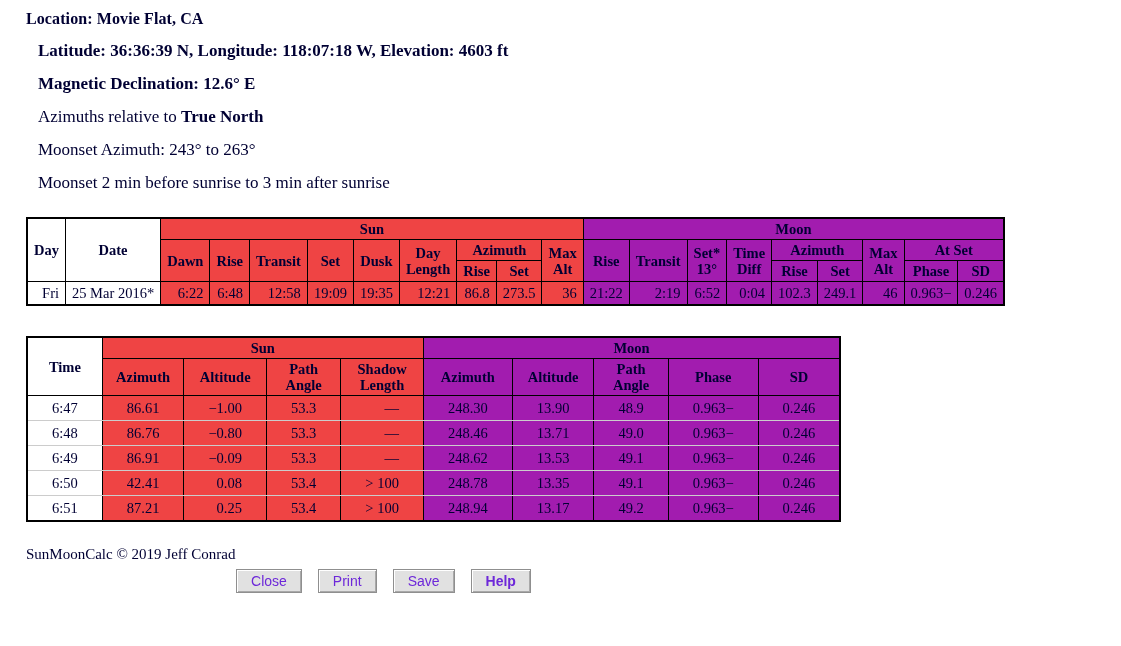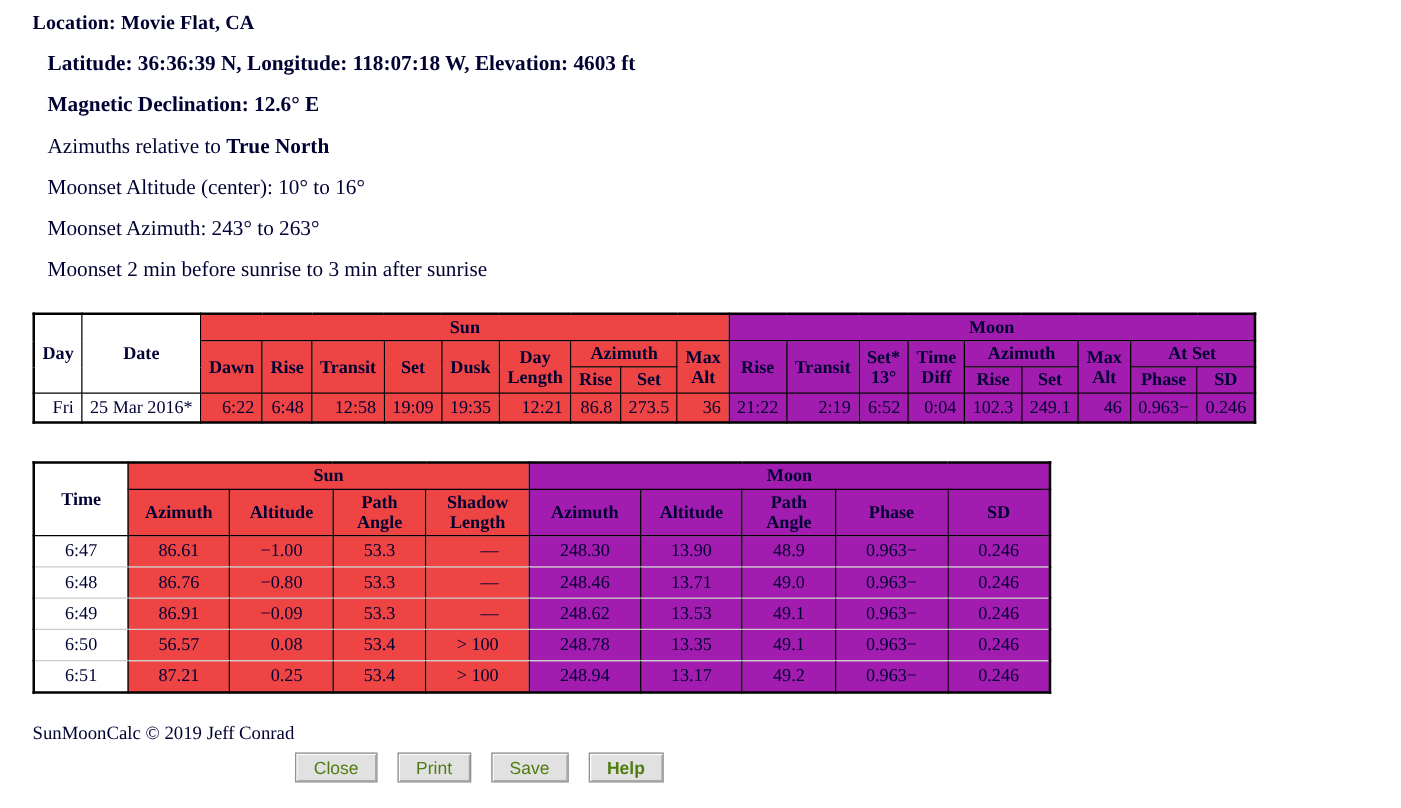--- a/index.html
+++ b/index.html
@@ -87,42 +87,41 @@
     font-size: 15px;
   }
   .btnbar {
     margin-top: 6px;
     text-align: center;
     padding-right: 380px;
   }
   .btn {
     font-family: "Liberation Sans", "DejaVu Sans", sans-serif;
     font-size: 14px;
-    color: #4d7c0f;
+    color: #6d28d9;
     background: #e1e1e1;
     border: 1px solid #8f8f8f;
     box-shadow: inset 1px 1px 0 #ffffff, inset -1px -1px 0 #a9a9a9;
     padding: 3px 14px;
     margin: 0 8px;
     min-width: 44px;
     cursor: pointer;
   }
   .btn.bold { font-weight: bold; }
 </style>
 </head>
 <body>
 
 <div class="page">
 
   <div>
     <div class="loc-title">Location: Movie Flat, CA</div>
     <div class="hdr-line bold">Latitude: 36:36:39 N, Longitude: 118:07:18 W, Elevation: 4603 ft</div>
     <div class="hdr-line bold">Magnetic Declination: 12.6° E</div>
     <div class="hdr-line"><span>Azimuths relative to </span><span class="b">True North</span></div>
-    <div class="hdr-line">Moonset Altitude (center): 10° to 16°</div>
     <div class="hdr-line">Moonset Azimuth: 243° to 263°</div>
     <div class="hdr-line">Moonset 2 min before sunrise to 3 min after sunrise</div>
   </div>
 
   <div class="tbl1-wrap">
   <table class="smc t1">
     <thead>
       <tr>
         <th class="plain-bg" rowspan="3">Day</th>
         <th class="plain-bg" rowspan="3">Date</th>
@@ -235,21 +234,21 @@
             <td class="sun-bg">53.3</td>
             <td class="sun-bg ctr">—</td>
             <td class="moon-bg">248.62</td>
             <td class="moon-bg">13.53</td>
             <td class="moon-bg">49.1</td>
             <td class="moon-bg">0.963−</td>
             <td class="moon-bg">0.246</td>
           </tr>
           <tr>
             <td class="plain-bg lft">6:50</td>
-            <td class="sun-bg">56.57</td>
+            <td class="sun-bg">42.41</td>
             <td class="sun-bg">0.08</td>
             <td class="sun-bg">53.4</td>
             <td class="sun-bg ctr">&gt; 100</td>
             <td class="moon-bg">248.78</td>
             <td class="moon-bg">13.35</td>
             <td class="moon-bg">49.1</td>
             <td class="moon-bg">0.963−</td>
             <td class="moon-bg">0.246</td>
           </tr>
           <tr>

